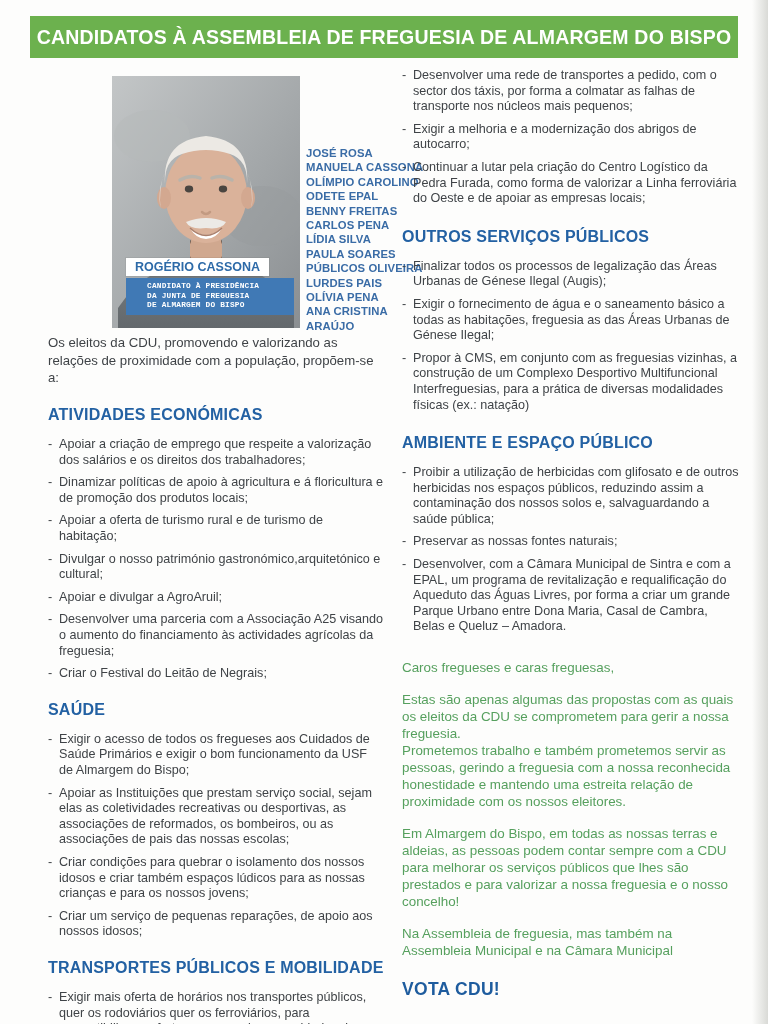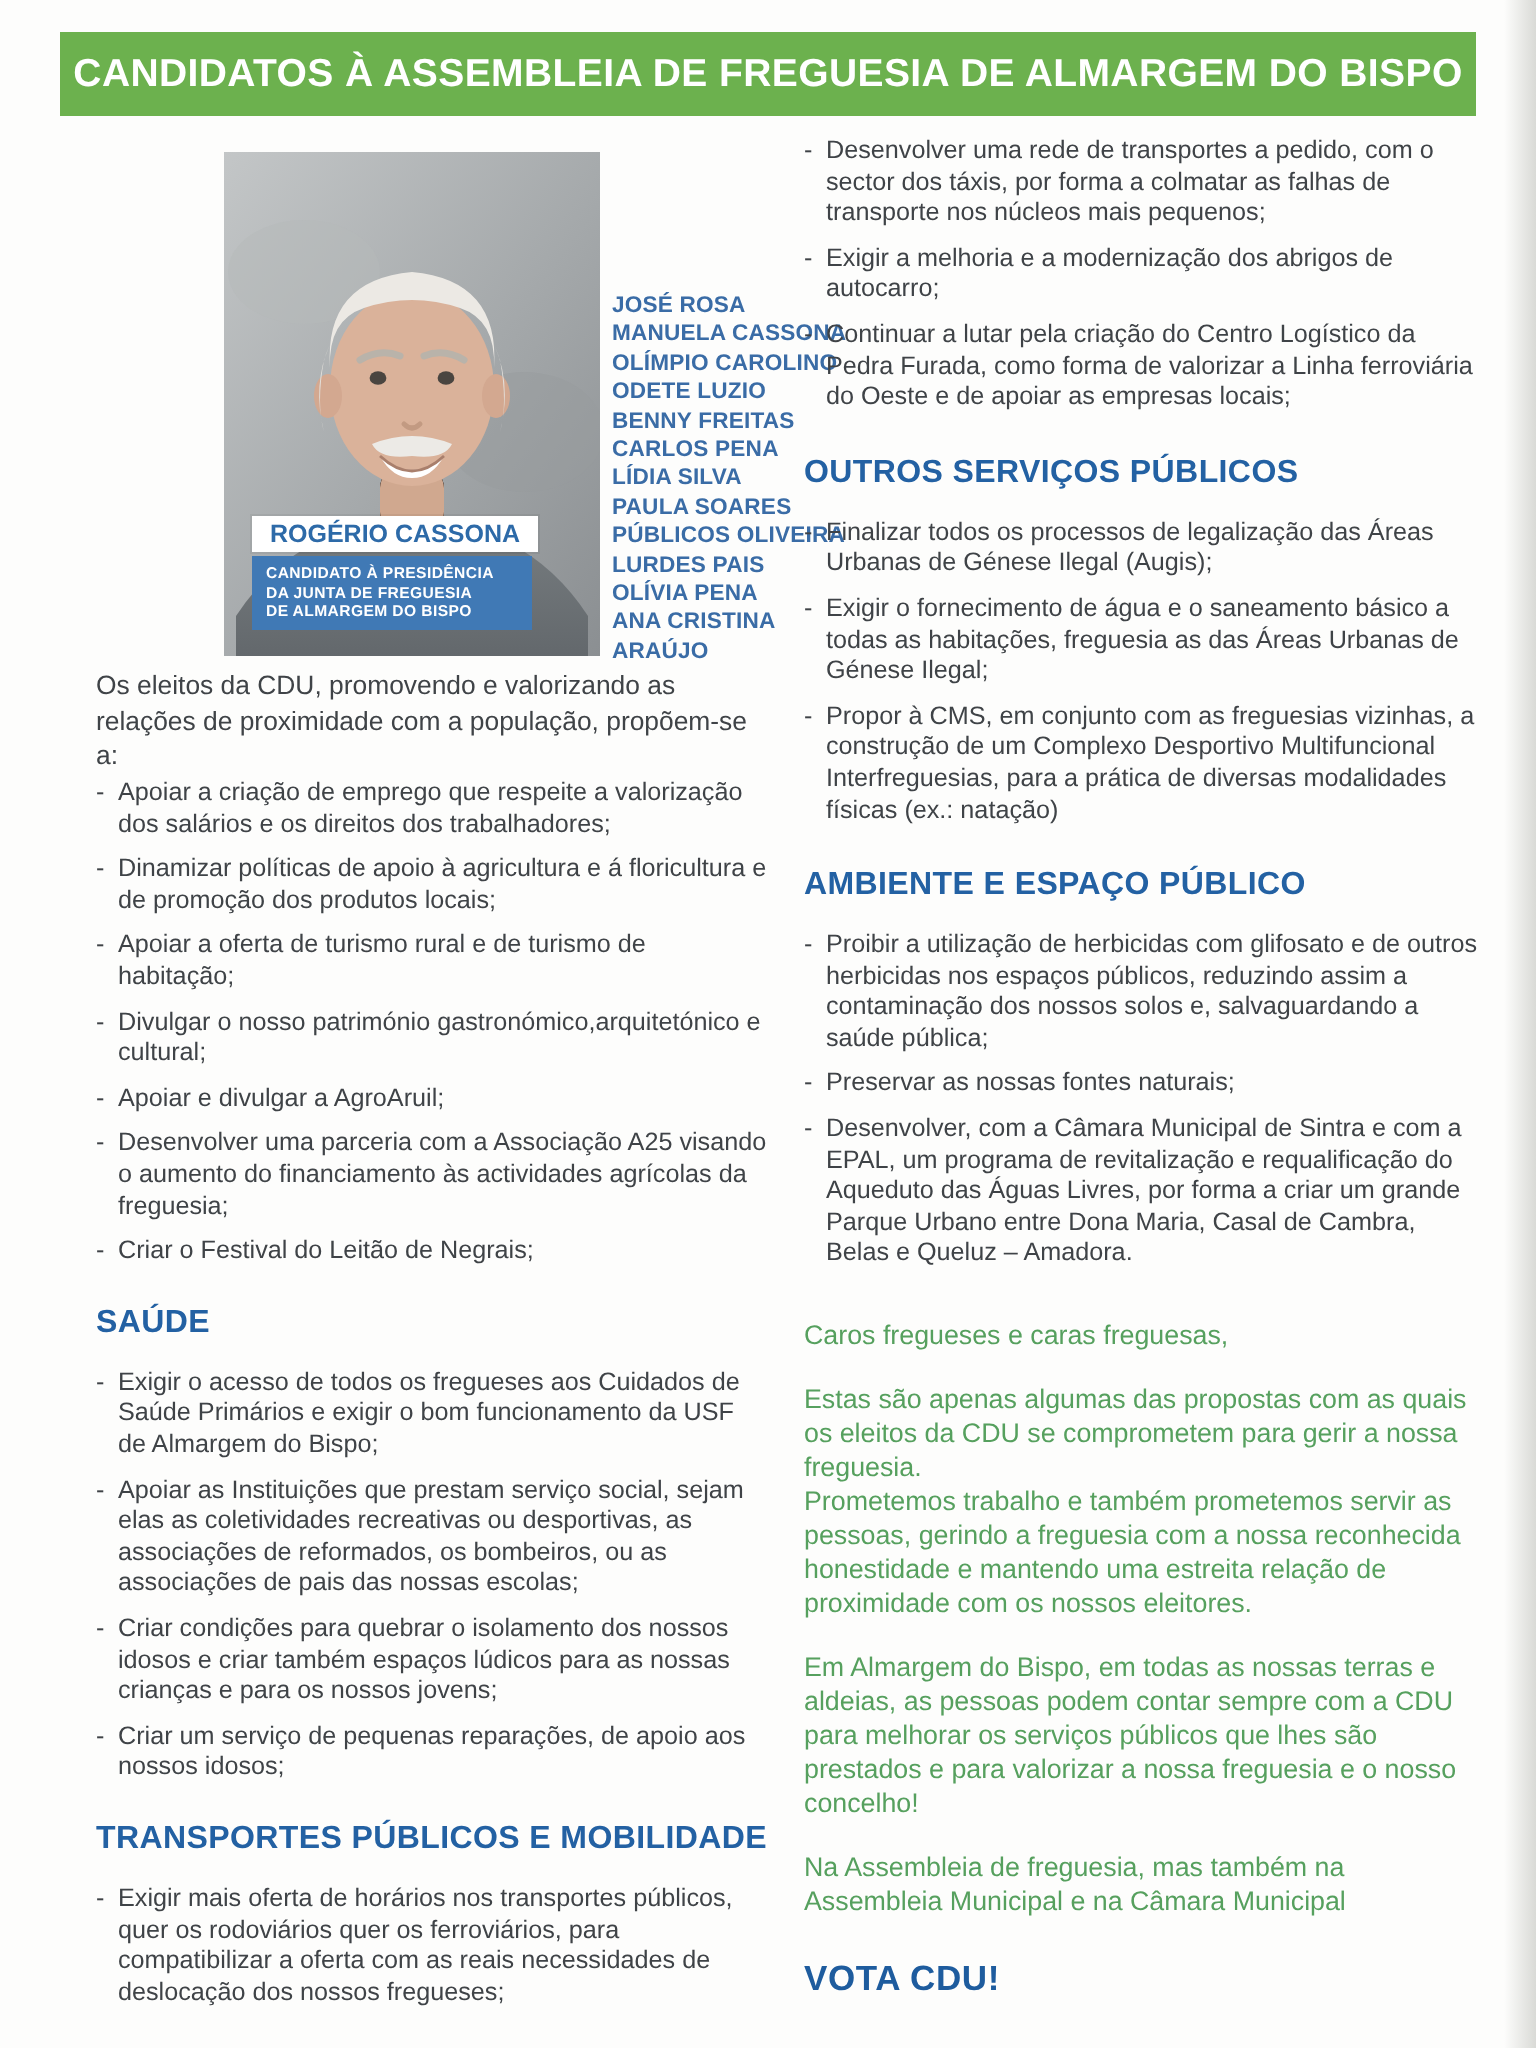--- a/index.html
+++ b/index.html
@@ -7,21 +7,21 @@
         font-family:"Liberation Sans", sans-serif;}
   .edge-right{position:absolute;right:0;top:0;width:16px;height:100%;
         background:linear-gradient(to right,#fdfdfc,#d9dad6);}
   .banner{position:absolute;left:30px;top:16px;width:708px;height:42px;
         display:flex;align-items:center;justify-content:center;
         color:#fff;font-weight:bold;font-size:19.5px;letter-spacing:.2px;}
   .photo{position:absolute;left:112px;top:76px;width:188px;height:252px;overflow:hidden;}
   .name-bar{position:absolute;left:14px;top:182px;background:#fff;padding:2px 9px 2px 9px;
         color:#2d6aa8;font-weight:bold;font-size:12.5px;white-space:nowrap;box-shadow:0 0 0 1px rgba(0,0,0,.05);}
   .role-box{position:absolute;left:14px;top:202px;width:126px;background:#4079b5;color:#fff;
-        font-weight:bold;font-size:7.8px;line-height:1.25;padding:4px 7px;white-space:pre-line;letter-spacing:.2px;}
+        font-weight:bold;font-size:7.8px;line-height:1.25;padding:4px 21px;white-space:pre-line;letter-spacing:.2px;font-family:Liberation Mono, monospace;}
   .names{position:absolute;left:306px;top:146px;width:132px;color:#3a6ca6;
         font-weight:bold;font-size:11.3px;line-height:14.4px;letter-spacing:.1px;}
   .col{position:absolute;font-size:12.6px;color:#3f4347;}
   .col-left{left:48px;top:334px;width:336px;}
   .col-right{left:402px;top:68px;width:340px;}
   .intro{font-size:13.2px;line-height:1.34;margin:0 0 2px 0;}
   h2.sec{color:#2361a3;font-size:16px;font-weight:bold;margin:19px 0 13px 0;letter-spacing:.2px;}
   .col-right h2.sec{margin-top:21px;}
   .items{margin:0;}
   .item{position:relative;padding-left:11px;margin-bottom:7px;line-height:15.6px;}
@@ -91,34 +91,35 @@
     </div>
     <div class="role-box">CANDIDATO À PRESIDÊNCIA
 DA JUNTA DE FREGUESIA
 DE ALMARGEM DO BISPO</div>
   </div>
 
   <div class="names">
       <div>JOSÉ ROSA</div>
       <div>MANUELA CASSONA</div>
       <div>OLÍMPIO CAROLINO</div>
-      <div>ODETE LUZIO</div>
+      <div>ODETE EPAL</div>
       <div>BENNY FREITAS</div>
       <div>CARLOS PENA</div>
       <div>LÍDIA SILVA</div>
       <div>PAULA SOARES</div>
       <div>PÚBLICOS OLIVEIRA</div>
       <div>LURDES PAIS</div>
       <div>OLÍVIA PENA</div>
       <div>ANA CRISTINA ARAÚJO</div>
     </div>
 
   <div class="col col-left">
     <p class="intro">Os eleitos da CDU, promovendo e valorizando as relações de proximidade com a população, propõem-se a:</p>
 
+    <h2 class="sec">ATIVIDADES ECONÓMICAS</h2>
     <div class="items">
         <div class="item">Apoiar a criação de emprego que respeite a valorização dos salários e os direitos dos trabalhadores;</div>
         <div class="item">Dinamizar políticas de apoio à agricultura e á floricultura e de promoção dos produtos locais;</div>
         <div class="item">Apoiar a oferta de turismo rural e de turismo de habitação;</div>
         <div class="item">Divulgar o nosso património gastronómico,arquitetónico e cultural;</div>
         <div class="item">Apoiar e divulgar a AgroAruil;</div>
         <div class="item">Desenvolver uma parceria com a Associação A25 visando o aumento do financiamento às actividades agrícolas da freguesia;</div>
         <div class="item">Criar o Festival do Leitão de Negrais;</div>
       </div>
 

